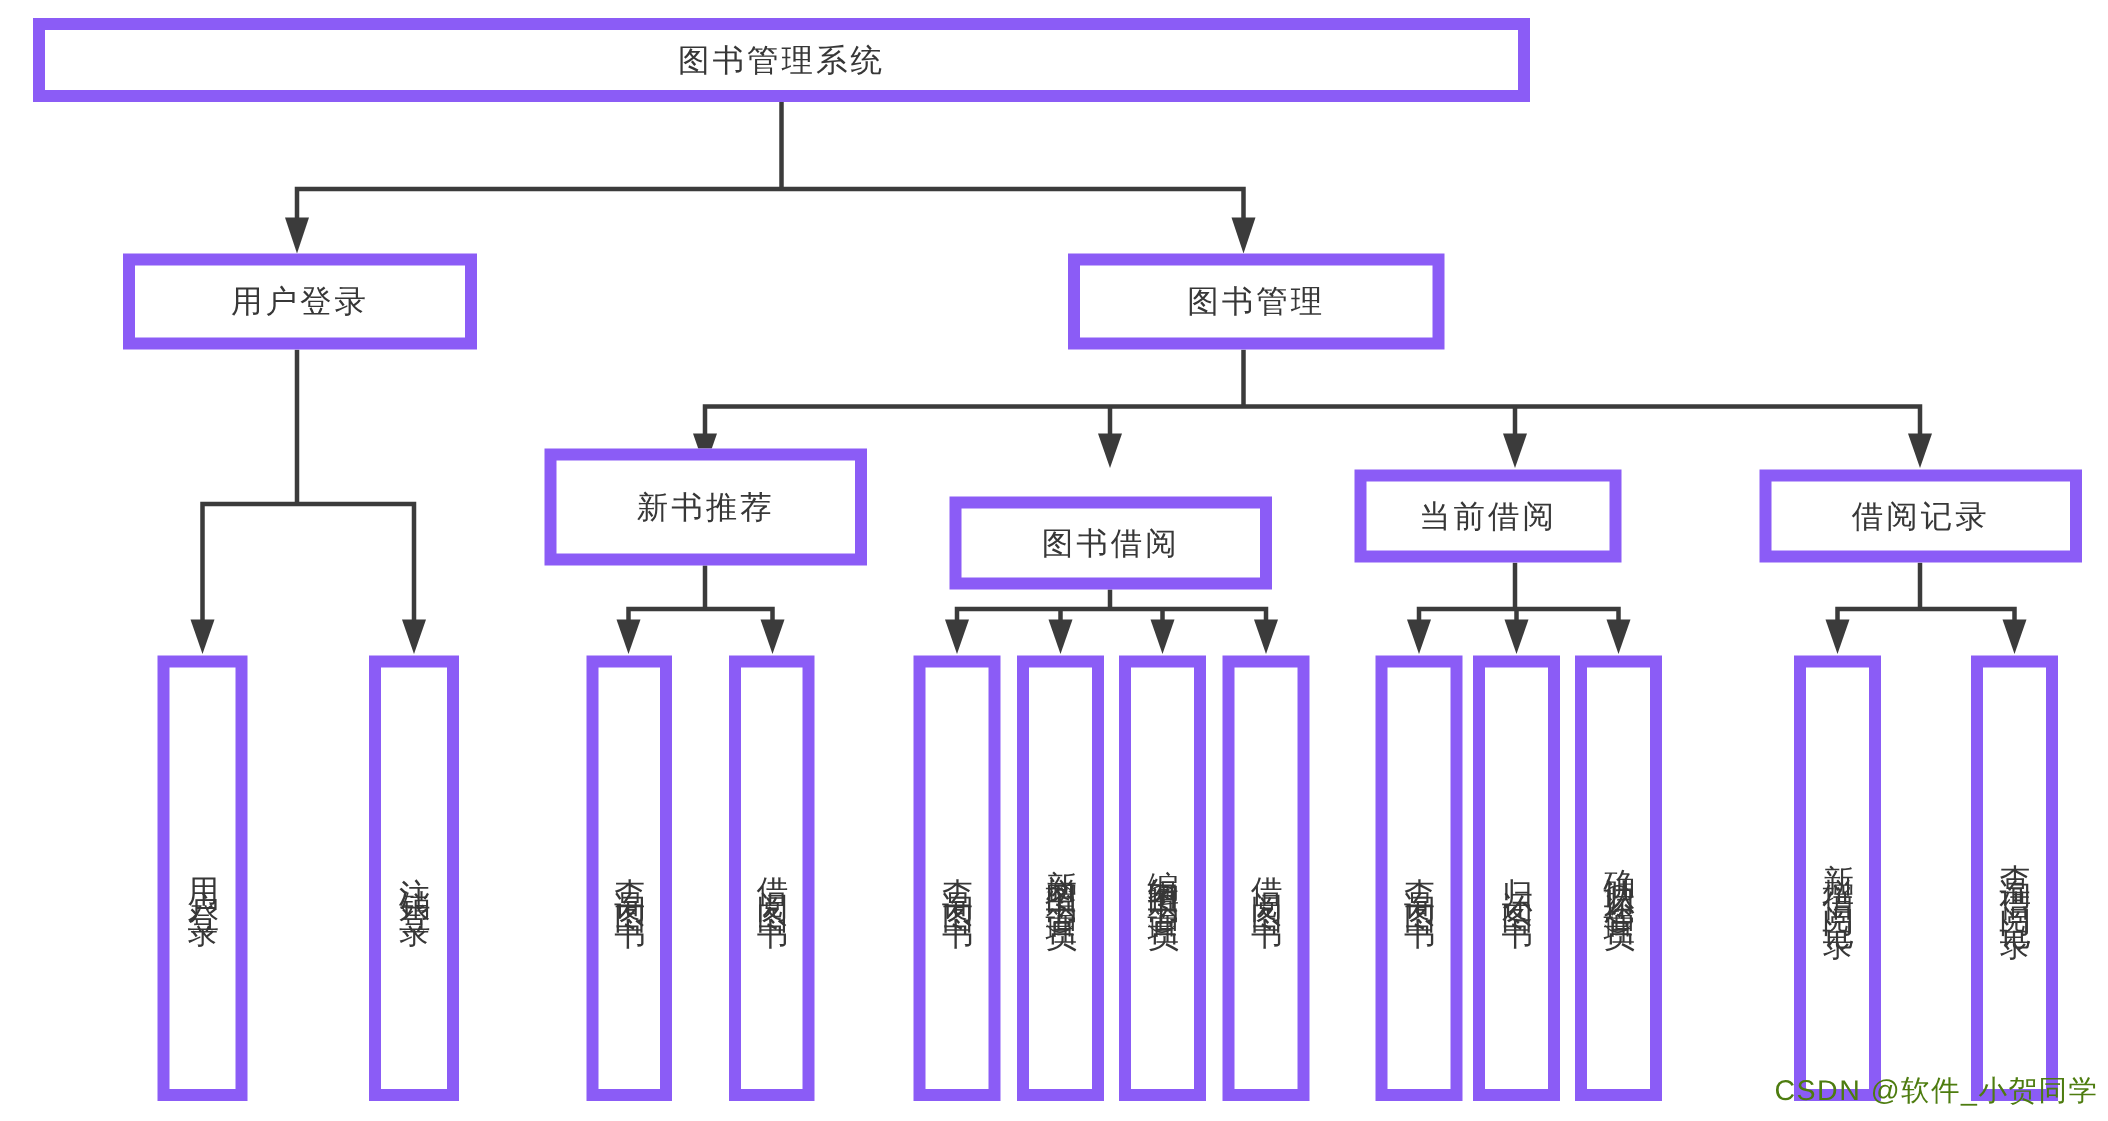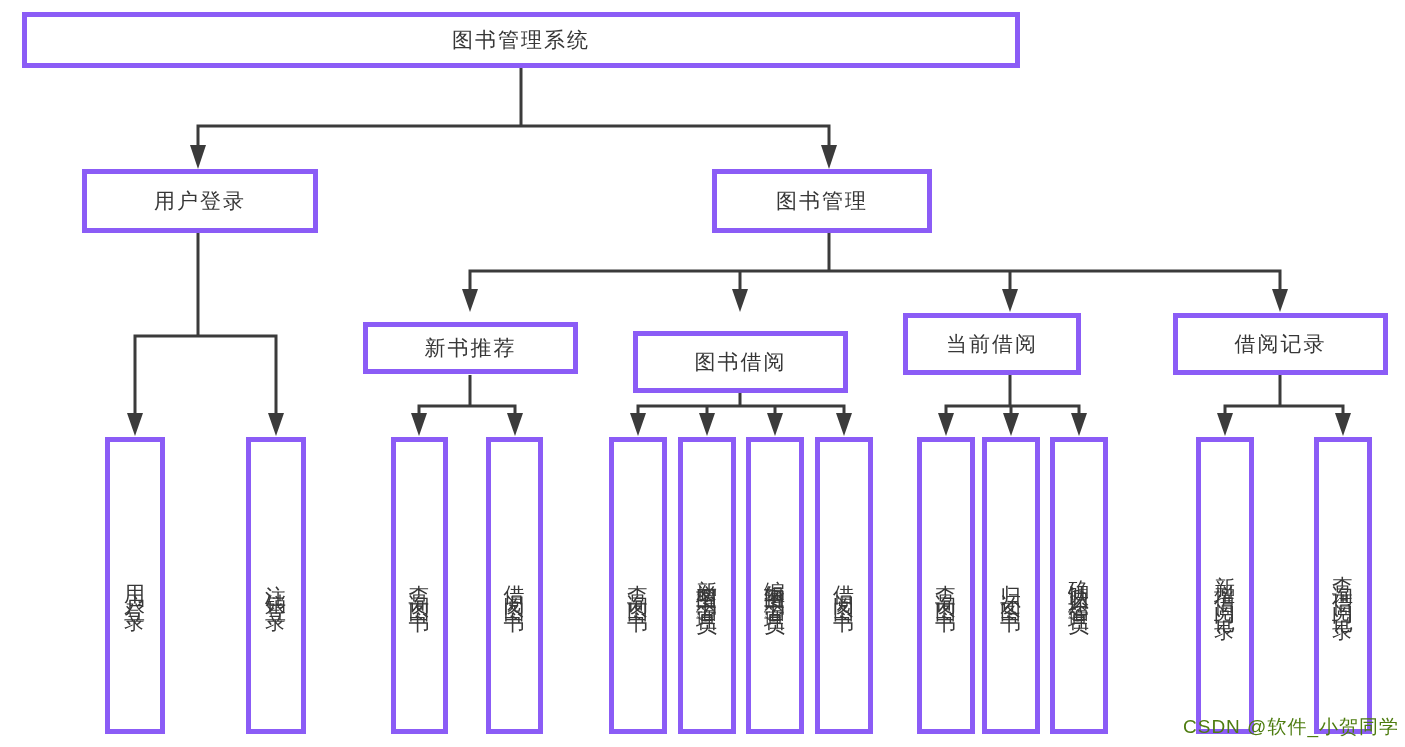--- a/index.html
+++ b/index.html
@@ -3,21 +3,21 @@
 <meta charset="utf-8">
 <style>
   html,body { margin:0; padding:0; background:#ffffff; }
   .canvas {
     position:relative; width:1405px; height:747px; background:#ffffff;
     font-family:"Liberation Sans","DejaVu Sans",sans-serif; overflow:hidden;
   }
   svg.connectors { position:absolute; left:0; top:0; width:1405px; height:747px; }
   .node {
     position:absolute; box-sizing:border-box;
-    border:5px solid #8b5cf6; background:#ffffff;
+    border:8px solid #8b5cf6; background:#ffffff;
     display:flex; align-items:center; justify-content:center;
     color:#373737;
   }
   .hnode { font-size:21px; letter-spacing:2px; }
   .vnode span {
     writing-mode:vertical-rl; text-orientation:mixed;
     font-size:21px; letter-spacing:9px; line-height:1;
   }
   .vnode.long span { letter-spacing:5px; }
   .watermark {
@@ -86,25 +86,25 @@
     </g>
   </svg>
 
   <div class="node hnode" style="left:22px;top:12px;width:998px;height:56px">
     <span>图书管理系统</span>
   </div>
 
   <div class="node hnode" style="left:82px;top:169px;width:236px;height:64px">
     <span>用户登录</span>
   </div>
-  <div class="node hnode" style="left:712px;top:169px;width:220px;height:64px">
+  <div class="node hnode" style="left:712px;top:169px;width:251px;height:64px">
     <span>图书管理</span>
   </div>
 
-  <div class="node hnode" style="left:363px;top:322px;width:215px;height:52px">
+  <div class="node hnode" style="left:363px;top:299px;width:215px;height:78px">
     <span>新书推荐</span>
   </div>
   <div class="node hnode" style="left:633px;top:331px;width:215px;height:62px">
     <span>图书借阅</span>
   </div>
   <div class="node hnode" style="left:903px;top:313px;width:178px;height:62px">
     <span>当前借阅</span>
   </div>
   <div class="node hnode" style="left:1173px;top:313px;width:215px;height:62px">
     <span>借阅记录</span>

